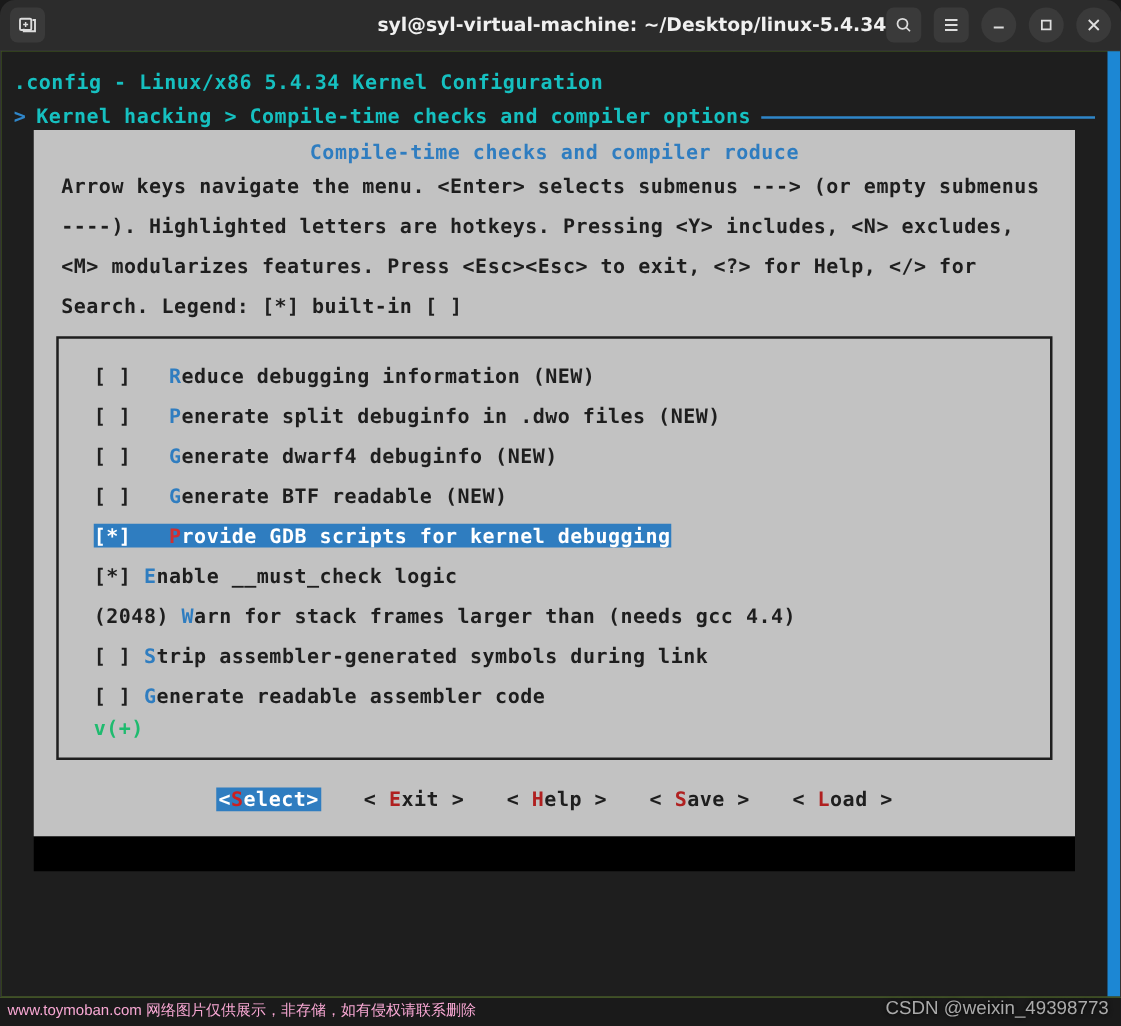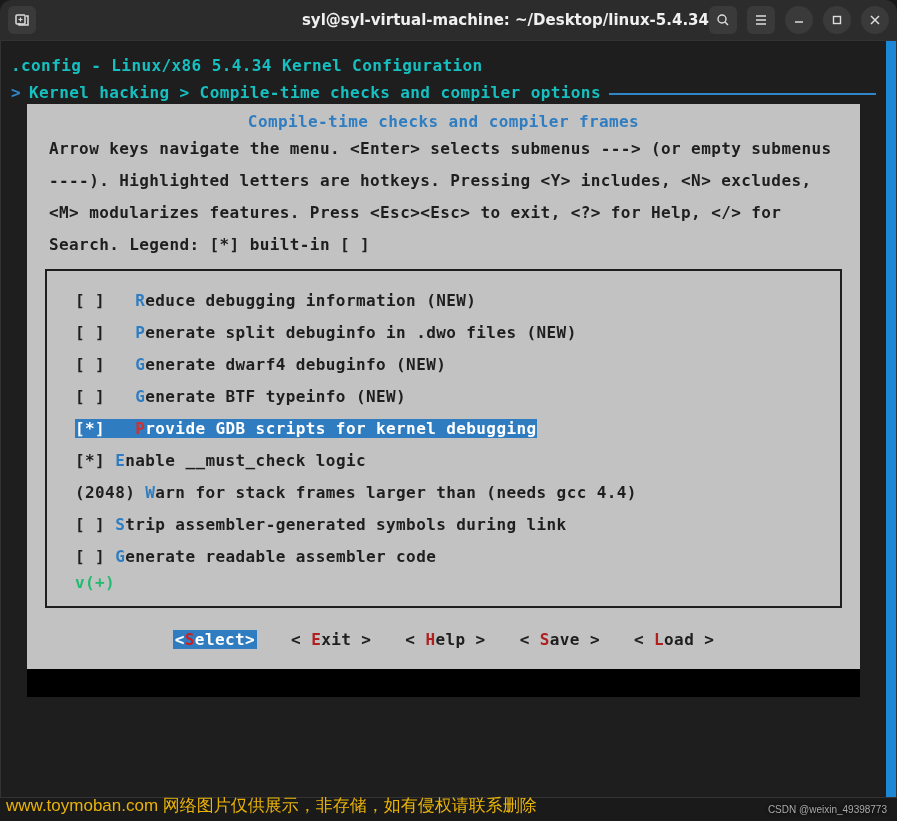--- a/index.html
+++ b/index.html
@@ -156,30 +156,30 @@
   .btn.active .hk { color:#cc2020; }
   .black-strip {
     background:#000;
     height:28px;
     margin: 0 26px 0 26px;
   }
   .watermark-bl {
     position:absolute;
     bottom:4px;
     left:6px;
-    color:#eab308;
-    font-size:17px;
+    color:#f9a8d4;
+    font-size:12px;
     font-family:sans-serif;
   }
   .watermark-br {
     position:absolute;
     bottom:6px;
     right:10px;
     color:#aaa;
-    font-size:10px;
+    font-size:15px;
     font-family:sans-serif;
     text-shadow:0 0 4px #000;
   }
   svg { display:block;}
 </style>
 </head>
 <body>
 
 <div class="titlebar">
   <div class="titlebar-left">
@@ -227,29 +227,29 @@
   <div style="height:10px"></div>
   <div class="line teal">.config - Linux/x86 5.4.34 Kernel Configuration</div>
   <div class="fill-line">
     <span class="blue">&gt; </span>
         <span class="teal">Kernel hacking &gt; Compile-time checks and compiler options</span>
     <span class="dash"></span>
   </div>
 
   <div class="dialog">
     <div class="dlg-inner">
-      <div class="dlg-title">Compile-time checks and compiler frames</div>
+      <div class="dlg-title">Compile-time checks and compiler roduce</div>
       <div class="help-text">Arrow keys navigate the menu.  &lt;Enter&gt; selects submenus ---&gt; (or empty submenus ----).  Highlighted letters are hotkeys.  Pressing &lt;Y&gt; includes, &lt;N&gt; excludes, &lt;M&gt; modularizes features.  Press &lt;Esc&gt;&lt;Esc&gt; to exit, &lt;?&gt; for Help, &lt;/&gt; for Search.  Legend: [*] built-in  [ ]</div>
     </div>
 
     <div class="menu-box" id="menu-list">
           <div class="menu-item"><span class="sel-span"><span>[ ]   </span><span class="hk">R</span><span>educe debugging information (NEW)</span></span></div>
           <div class="menu-item"><span class="sel-span"><span>[ ]   </span><span class="hk">P</span><span>enerate split debuginfo in .dwo files (NEW)</span></span></div>
           <div class="menu-item"><span class="sel-span"><span>[ ]   </span><span class="hk">G</span><span>enerate dwarf4 debuginfo (NEW)</span></span></div>
-          <div class="menu-item"><span class="sel-span"><span>[ ]   </span><span class="hk">G</span><span>enerate BTF typeinfo (NEW)</span></span></div>
+          <div class="menu-item"><span class="sel-span"><span>[ ]   </span><span class="hk">G</span><span>enerate BTF readable (NEW)</span></span></div>
           <div class="menu-item selected"><span class="sel-span"><span>[*]   </span><span class="hk">P</span><span>rovide GDB scripts for kernel debugging</span></span></div>
           <div class="menu-item"><span class="sel-span"><span>[*] </span><span class="hk">E</span><span>nable __must_check logic</span></span></div>
           <div class="menu-item"><span class="sel-span"><span>(2048) </span><span class="hk">W</span><span>arn for stack frames larger than (needs gcc 4.4)</span></span></div>
           <div class="menu-item"><span class="sel-span"><span>[ ] </span><span class="hk">S</span><span>trip assembler-generated symbols during link</span></span></div>
           <div class="menu-item"><span class="sel-span"><span>[ ] </span><span class="hk">G</span><span>enerate readable assembler code</span></span></div>
           <div class="more-ind">v(+)</div>
         </div>
 
     <div class="buttons-row" id="buttons-row">
           <span class="btn active"><span>&lt;</span><span class="hk">S</span><span>elect&gt;</span></span>

